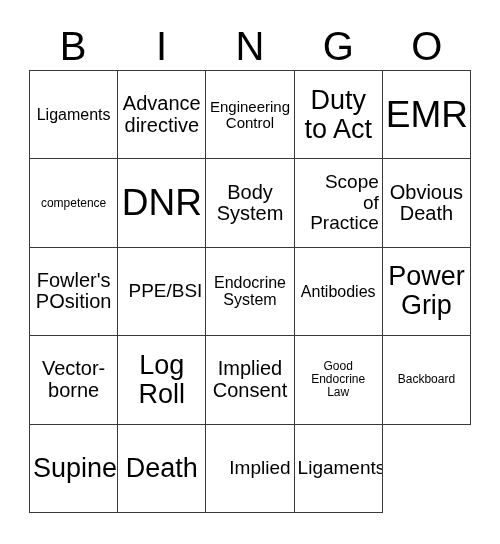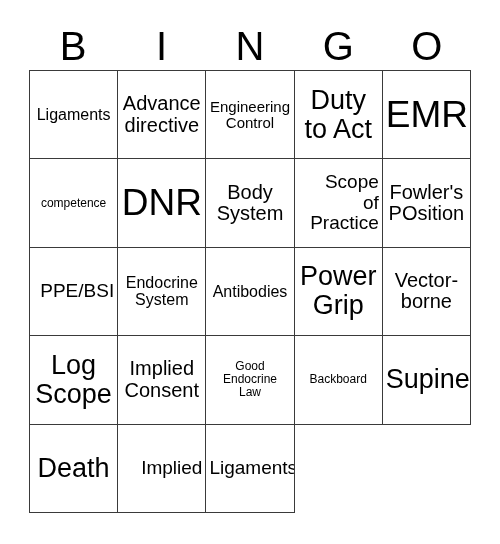--- a/index.html
+++ b/index.html
@@ -135,20 +135,24 @@
         <span class="cell-text fs-xl">Body
 System</span>
       </div>
     <div class="cell">
         <span class="cell-text fs-lg">Scope
 of
 Practice</span>
       </div>
 
     <div class="cell">
+        <span class="cell-text fs-xl">Obvious
+Death</span>
+      </div>
+    <div class="cell">
         <span class="cell-text fs-xl">Fowler's
 POsition</span>
       </div>
     <div class="cell">
         <span class="cell-text fs-lg">PPE/BSI</span>
       </div>
     <div class="cell">
         <span class="cell-text fs-md">Endocrine
 System</span>
       </div>
@@ -159,21 +163,21 @@
     <div class="cell">
         <span class="cell-text fs-2xl">Power
 Grip</span>
       </div>
     <div class="cell">
         <span class="cell-text fs-xl">Vector-
 borne</span>
       </div>
     <div class="cell">
         <span class="cell-text fs-2xl">Log
-Scope</span>
+Roll</span>
       </div>
     <div class="cell">
         <span class="cell-text fs-xl">Implied
 Consent</span>
       </div>
     <div class="cell">
         <span class="cell-text fs-sm">Good
 Endocrine
 Law</span>
       </div>

